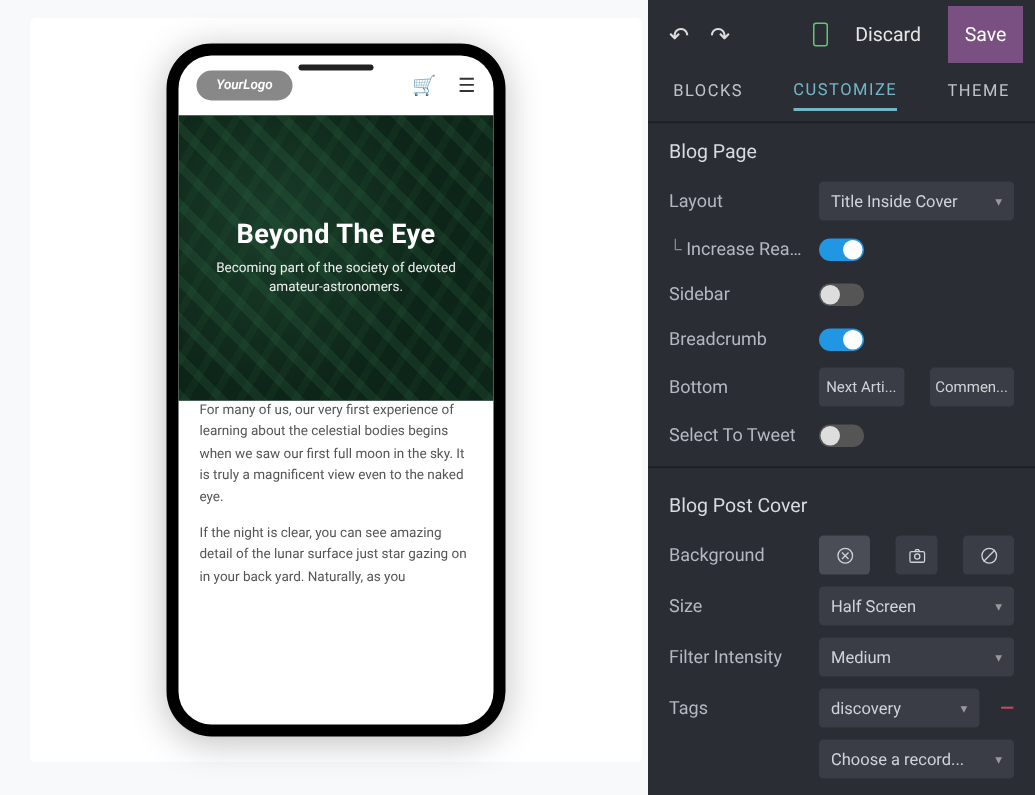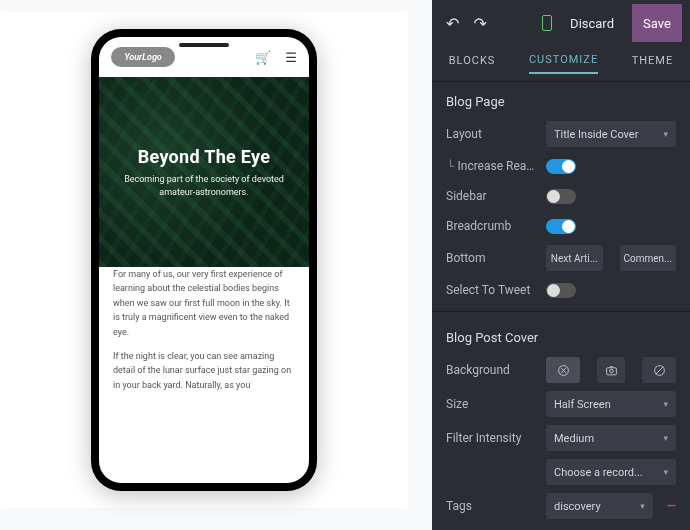--- a/index.html
+++ b/index.html
@@ -1,17 +1,17 @@
 <!DOCTYPE html>
 <html><head>
 <meta charset="utf-8">
 <style>
 *{box-sizing:border-box;margin:0;padding:0;font-family:-apple-system,BlinkMacSystemFont,"Segoe UI",Roboto,sans-serif}
 body{background:#f8f9fb;width:690px;height:530px;overflow:hidden;position:relative}
-.canvas{position:absolute;left:0;top:12px;width:408px;height:496px;background:#fff;border-radius:4px;display:flex;align-items:center;justify-content:center}
+.canvas{position:absolute;left:20px;top:12px;width:408px;height:496px;background:#fff;border-radius:4px;display:flex;align-items:center;justify-content:center}
 .phone{width:226px;height:462px;background:#000;border-radius:30px;padding:8px;position:relative;box-shadow:0 4px 24px rgba(0,0,0,.25)}
 .phone::before{content:"";position:absolute;top:14px;left:50%;transform:translateX(-50%);width:50px;height:4px;background:#222;border-radius:3px}
 .screen{width:100%;height:100%;background:#fff;border-radius:22px;overflow:hidden;display:flex;flex-direction:column}
 .topbar{display:flex;align-items:center;justify-content:space-between;padding:10px 12px}
 .logo{width:64px;height:20px;background:#888;border-radius:12px;color:#fff;font-size:9px;font-style:italic;display:flex;align-items:center;justify-content:center;font-weight:600}
 .topicons{display:flex;gap:14px;color:#333;font-size:13px}
 .hero{height:190px;position:relative;display:flex;flex-direction:column;align-items:center;justify-content:center;text-align:center;color:#fff;padding:0 12px;background:
  radial-gradient(circle at 30% 40%,#1a3d2a 0%,#0d2418 60%),
  linear-gradient(135deg,#2d5a3d 0%,#183a28 40%,#0a1f13 100%)}
 .hero::before{content:"";position:absolute;inset:0;background:
@@ -158,23 +158,23 @@
  </div>
  <div class="row">
   <label>Size</label>
   <div class="select">Half Screen</div>
  </div>
  <div class="row">
   <label>Filter Intensity</label>
   <div class="select">Medium</div>
  </div>
  <div class="row">
-  <label></label>
-  <div class="select">Choose a record...</div>
- </div>
- <div class="row">
   <label>Tags</label>
   <div class="select" style="padding-right:22px">
    <span>discovery</span>
   </div>
   <span class="tag-remove">—</span>
  </div>
+ <div class="row">
+  <label></label>
+  <div class="select">Choose a record...</div>
+ </div>
 </div>
 
 </body></html>

